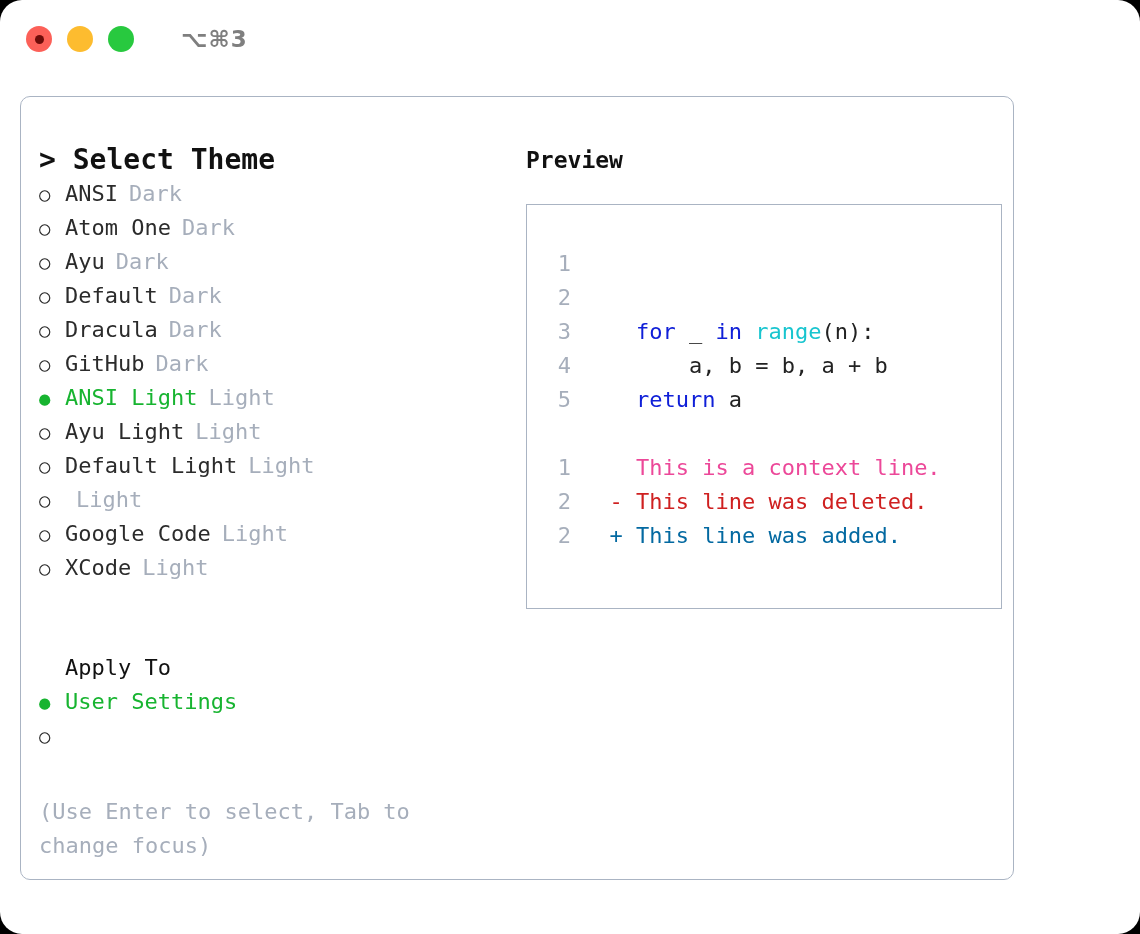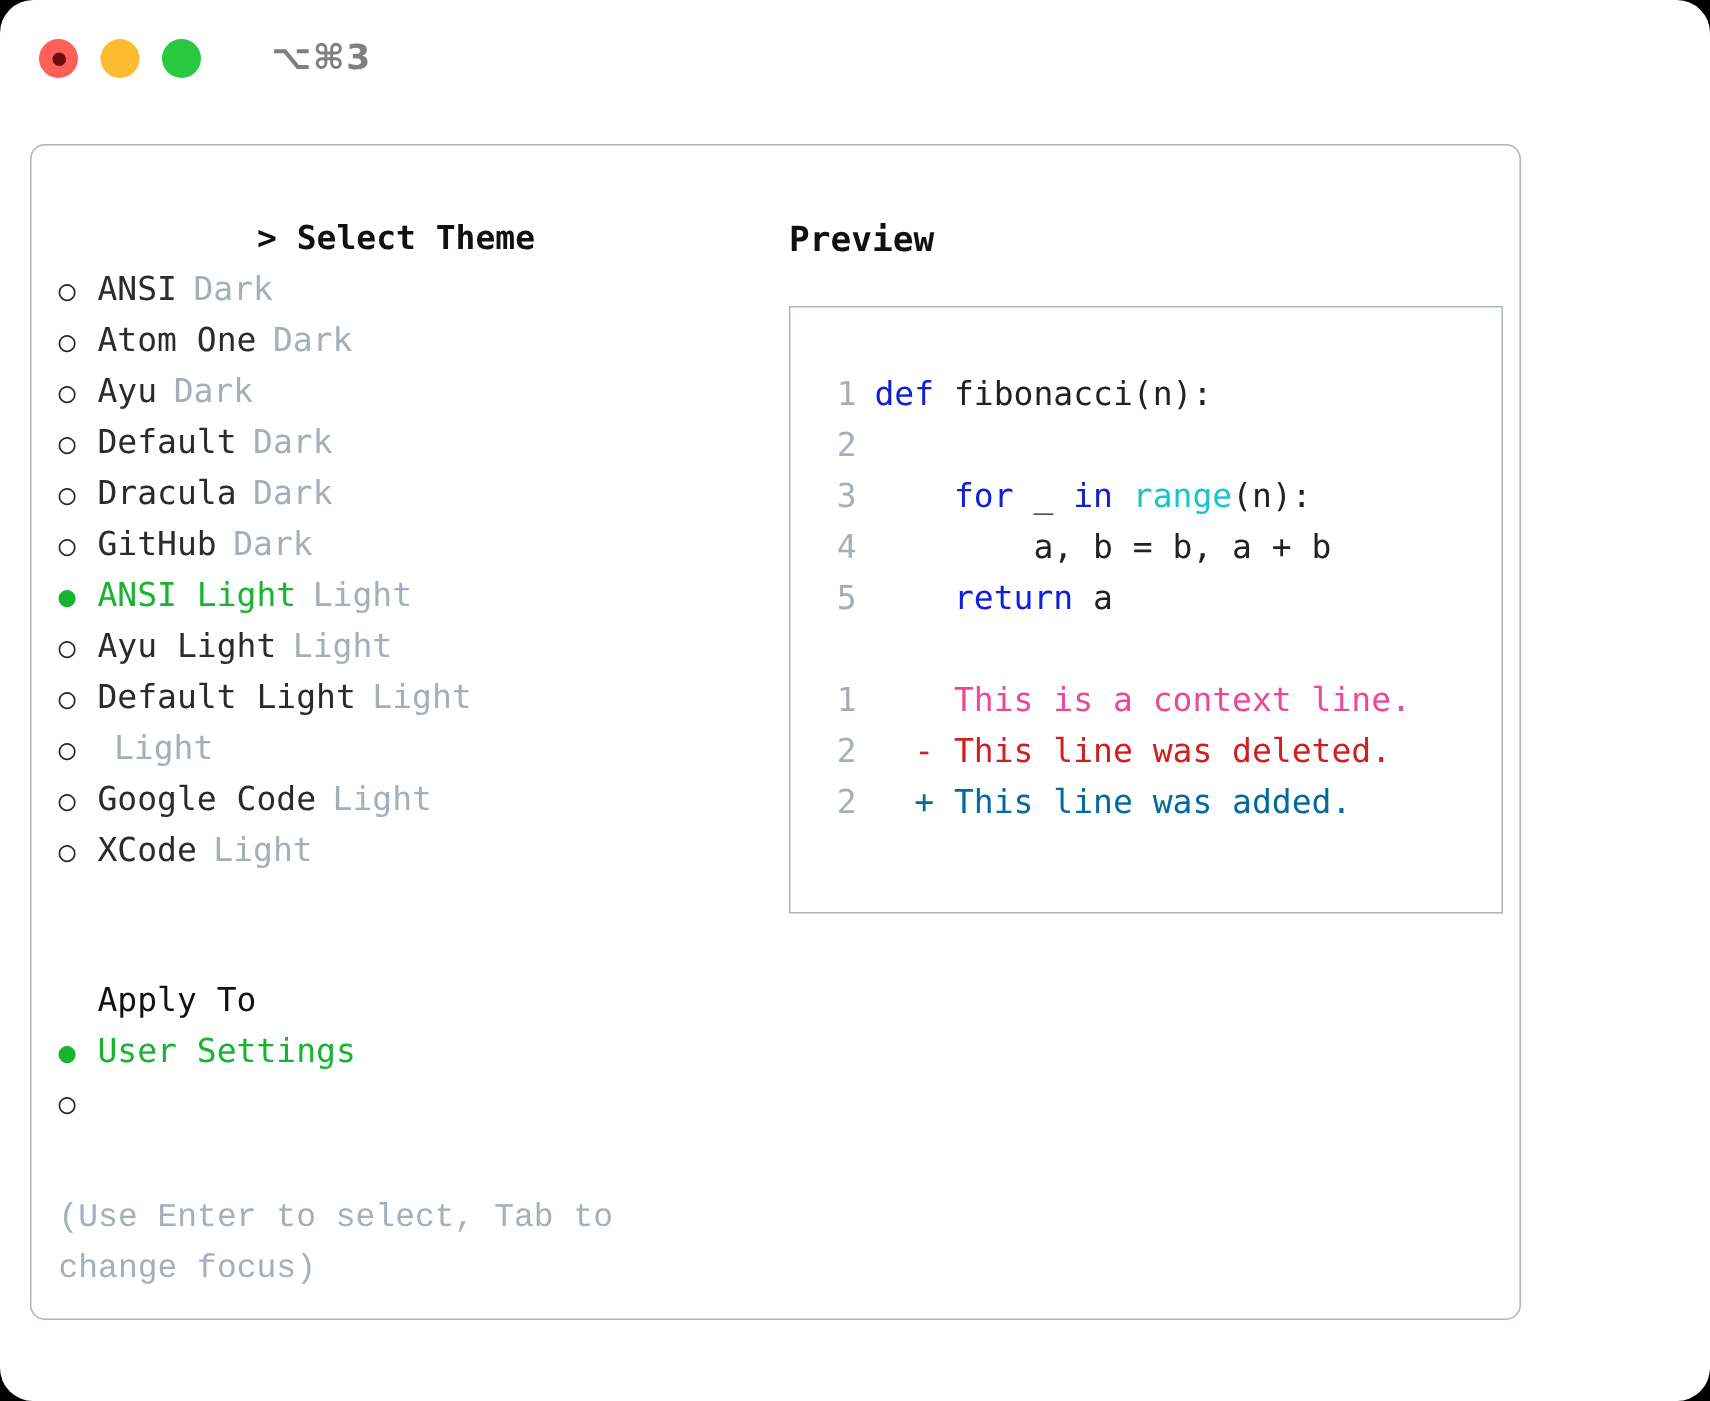--- a/index.html
+++ b/index.html
@@ -82,27 +82,26 @@
 
   
   #theme-column {
     position: absolute;
     left: 18px;
     top: 46px;
     width: 450px;
   }
 
   .section-header {
-    font-size: 22px;
+    font-size: 28px;
     font-weight: bold;
     color: #111111;
     letter-spacing: 0px;
     line-height: 34px;
     white-space: pre;
-    text-align: center;
   }
 
   .theme-row {
     display: flex;
     align-items: baseline;
     line-height: 34px;
     font-size: 22px;
     white-space: pre;
   }
   .radio-glyph {
@@ -128,21 +127,20 @@
     line-height: 34px;
     white-space: pre;
   }
 
   #hint-text {
     margin-top: 42px;
     width: 420px;
     font-size: 22px;
     line-height: 34px;
     color: #a6aebb;
-    font-family: Liberation Mono, monospace;
   }
 
   
   #preview-column {
     position: absolute;
     left: 480px;
     top: 46px;
     width: 500px;
     padding-left: 25px;
   }
@@ -229,21 +227,21 @@
         </div>
 
       <div id="hint-text">(Use Enter to select, Tab to change focus)</div>
     </div>
 
     <div id="preview-column">
       <div id="preview-title">Preview</div>
 
       <div id="preview-box">
         <div id="code-block">
-            <div class="code-line"><span class="gutter">1</span><span class="code-text"><span class="tok-kw">def </span><span class="tok-plain">fibonacci(n):</span></span></div>
+            <div class="code-line"><span class="gutter">1</span></div>
             <div class="code-line"><span class="gutter">2</span></div>
             <div class="code-line"><span class="gutter">3</span><span class="code-text"><span class="tok-plain">    </span><span class="tok-kw">for</span><span class="tok-plain"> _ </span><span class="tok-kw">in</span><span class="tok-plain"> </span><span class="tok-fn">range</span><span class="tok-plain">(n):</span></span></div>
             <div class="code-line"><span class="gutter">4</span><span class="code-text"><span class="tok-plain">        a, b = b, a + b</span></span></div>
             <div class="code-line"><span class="gutter">5</span><span class="code-text"><span class="tok-plain">    </span><span class="tok-kw">return</span><span class="tok-plain"> a</span></span></div>
           </div>
         <div class="diff-gap"></div>
         <div id="diff-block">
             <div class="code-line"><span class="gutter">1</span><span class="diff-ctx">    This is a context line.</span></div>
             <div class="code-line"><span class="gutter">2</span><span class="diff-del">  - This line was deleted.</span></div>
             <div class="code-line"><span class="gutter">2</span><span class="diff-add">  + This line was added.</span></div>

